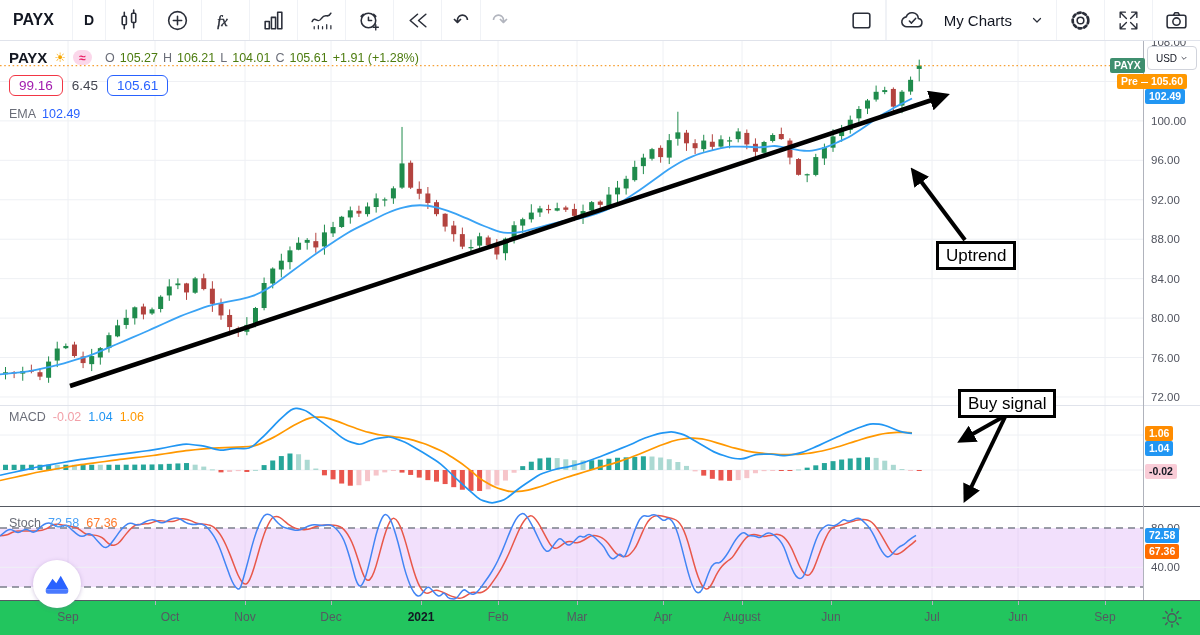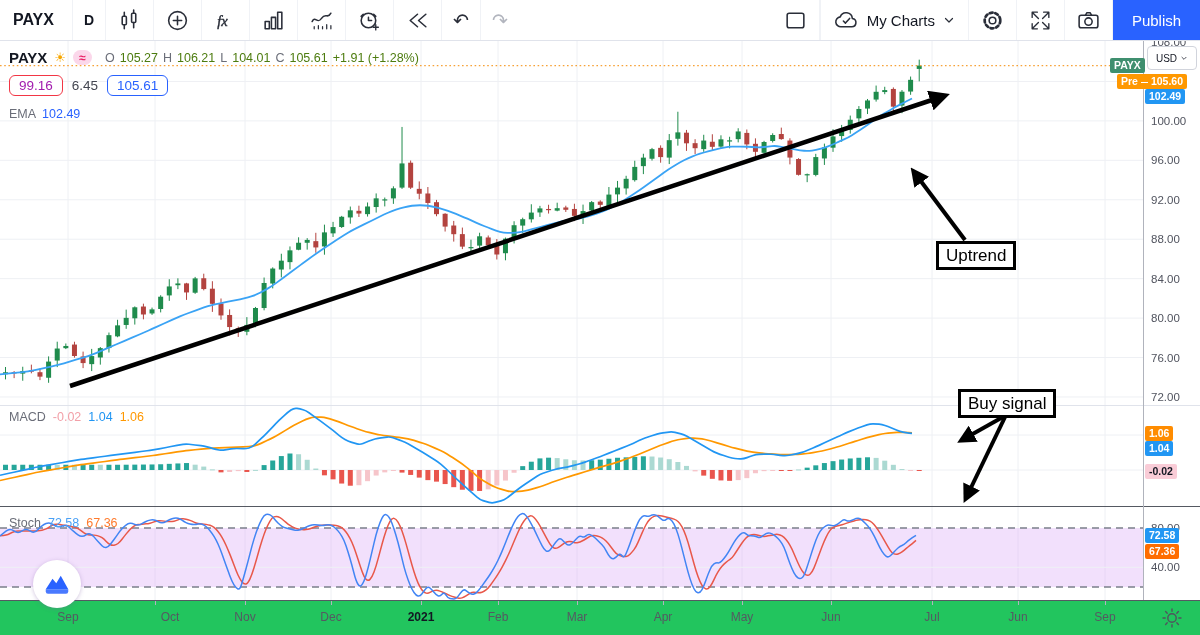--- a/index.html
+++ b/index.html
@@ -11,21 +11,21 @@
   .tb-left{display:flex;flex:1;align-items:stretch;}
   .tb-item{display:flex;align-items:center;padding:0 11px;border-right:1px solid #f0f2f6;cursor:pointer;}
   .tb-item:last-child{border-right:none;}
   .sym{font-weight:bold;font-size:16px;padding:0 18px 0 13px;}
   .interval{font-size:14px;font-weight:bold;}
   svg.icon{width:25px;height:25px;stroke:#2a2e39;fill:none;stroke-width:1.5;
            stroke-linecap:round;stroke-linejoin:round;}
   .glyph{font-size:19px;color:#2a2e39;line-height:1;}
   .glyph.dim{color:#b2b5be;}
   .tb-right{display:flex;align-items:stretch;}
-  .mycharts{display:flex;align-items:center;gap:8px;padding:0 13px;font-size:15px;
+  .mycharts{display:flex;align-items:center;gap:19px;padding:0 13px;font-size:15px;
             border-left:1px solid #f0f2f6;border-right:1px solid #f0f2f6;cursor:pointer;}
   .publish{width:87px;background:#2962ff;color:#fff;font-size:15px;display:flex;
            align-items:center;justify-content:center;cursor:pointer;}
   
   #chart-svg{position:absolute;left:0;top:0;z-index:1;}
   .sep{position:absolute;z-index:2;}
   #axis-vline{left:1143px;top:40px;width:1px;height:595px;background:#b0b3bc;}
   #sep1{left:0;top:405px;width:1200px;height:1px;background:#e0e3eb;}
   #sep2{left:0;top:506px;width:1200px;height:1px;background:#555962;}
   #time-axis{position:absolute;left:0;top:600px;width:1200px;height:35px;background:#22c55e;
@@ -155,21 +155,20 @@
           <path d="M9 4H4v5M4 4l6 6M15 4h5v5M20 4l-6 6M20 15v5h-5M20 20l-6-6M4 15v5h5M4 20l6-6" stroke-width="1.3"></path>
         </svg>
       </div>
       <div class="tb-item">
         <svg class="icon" viewBox="0 0 24 24">
           <rect x="3" y="7" width="18" height="12" rx="2"></rect>
             <circle cx="12" cy="13" r="3.5"></circle>
           <path d="M9 7l1.5-2.5h3L15 7"></path>
         </svg>
       </div>
-      <div class="publish">Publish</div>
     </div>
   </header>
 
   <svg id="chart-svg" width="1200" height="635" viewBox="0 0 1200 635">
       <defs>
         <marker id="ah" viewBox="0 0 10 10" refX="7" refY="5" markerWidth="4.6" markerHeight="4.6" orient="auto-start-reverse">
           <path d="M0,0 L10,5 L0,10 z" fill="#000000"></path>
         </marker>
       </defs>
       <g>
@@ -623,21 +622,21 @@
       <span class="mlabel" style="left: 309px;">Dec</span>
       <span class="mtick" style="left: 331px;"></span>
       <span class="mlabel bold" style="left: 399px;">2021</span>
       <span class="mtick" style="left: 421px;"></span>
       <span class="mlabel" style="left: 476px;">Feb</span>
       <span class="mtick" style="left: 498px;"></span>
       <span class="mlabel" style="left: 555px;">Mar</span>
       <span class="mtick" style="left: 577px;"></span>
       <span class="mlabel" style="left: 641px;">Apr</span>
       <span class="mtick" style="left: 663px;"></span>
-      <span class="mlabel" style="left: 720px;">May</span>
+      <span class="mlabel" style="left: 720px;">August</span>
       <span class="mtick" style="left: 742px;"></span>
       <span class="mlabel" style="left: 809px;">Jun</span>
       <span class="mtick" style="left: 831px;"></span>
       <span class="mlabel" style="left: 910px;">Jul</span>
       <span class="mtick" style="left: 932px;"></span>
       <span class="mlabel" style="left: 996px;">Jun</span>
       <span class="mtick" style="left: 1018px;"></span>
       <span class="mlabel" style="left: 1083px;">Sep</span>
       <span class="mtick" style="left: 1105px;"></span>
     </div>

